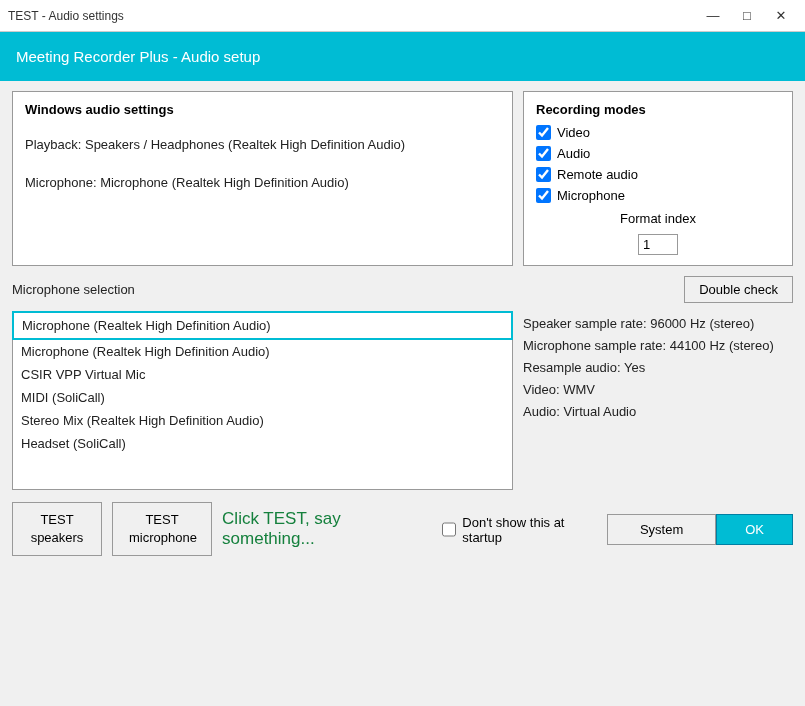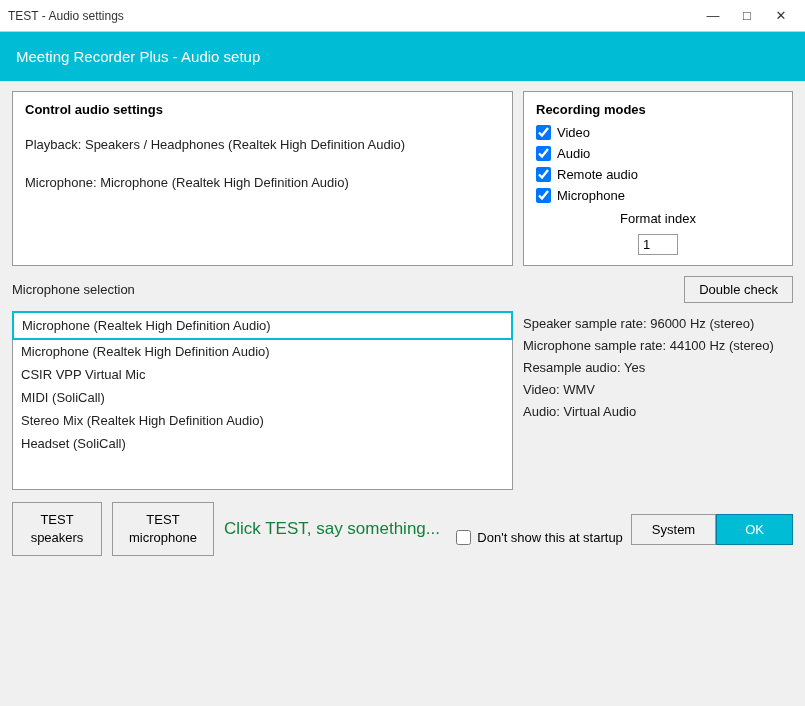--- a/index.html
+++ b/index.html
@@ -220,21 +220,21 @@
       gap: 6px;
       font-size: 13px;
     }
     .action-btns {
       display: flex;
       gap: 0;
     }
     .system-btn {
       background: #f0f0f0;
       border: 1px solid #999;
-      padding: 7px 20px;
+      padding: 7px 32px;
       font-size: 13px;
       cursor: pointer;
     }
     .ok-btn {
       background: #00bcd4;
       border: 1px solid #007fa3;
       padding: 7px 28px;
       font-size: 13px;
       cursor: pointer;
       color: white;
@@ -263,21 +263,21 @@
 
 <div class="header-banner">
   <span>Meeting Recorder Plus - Audio setup</span>
 </div>
 
 <div class="main-content">
 
   <div class="top-row">
 
     <div class="panel-system">
-      <div class="panel-title">Control audio settings</div>
+      <div class="panel-title">Windows audio settings</div>
       <div class="panel-text">Playback: Speakers / Headphones (Realtek High Definition Audio)</div>
       <div class="panel-text">Microphone: Microphone (Realtek High Definition Audio)</div>
     </div>
 
     <div class="panel-recording">
       <div class="panel-title">Recording modes</div>
 
       <div class="checkbox-row">
         <input type="checkbox" checked="" style="">
         <span>Video</span>

